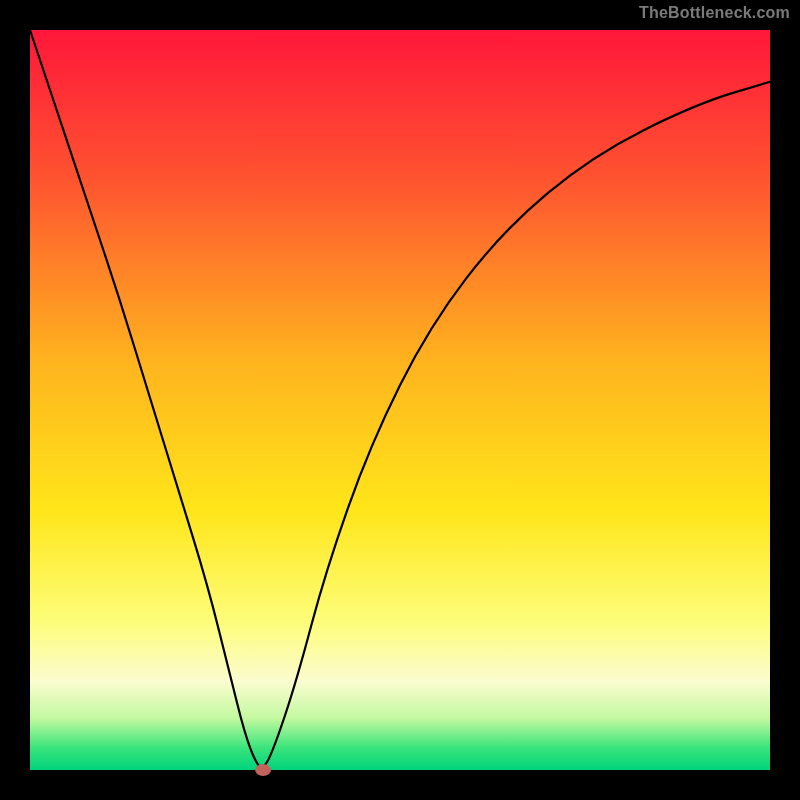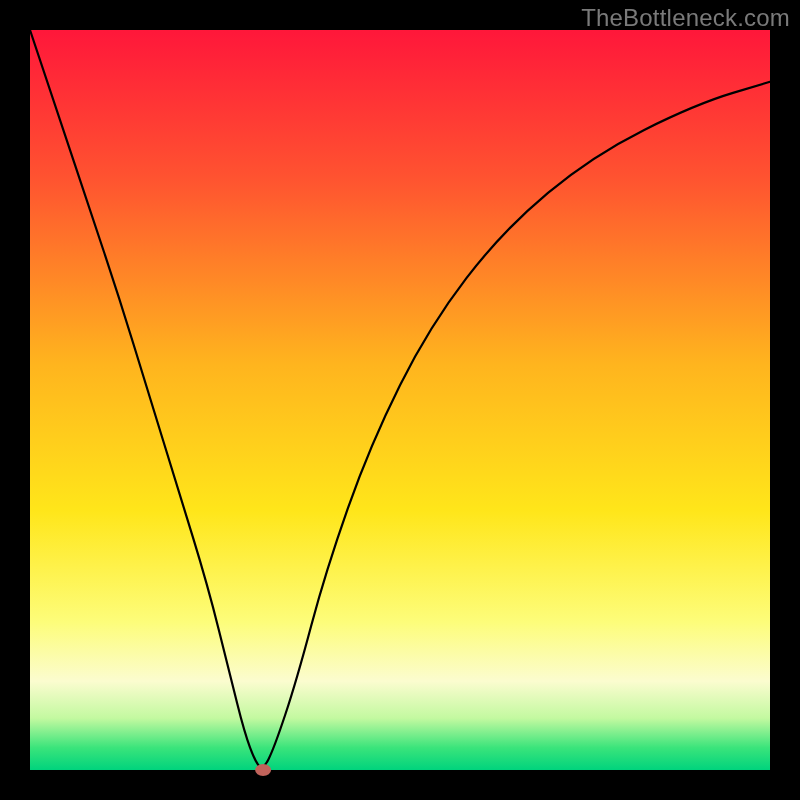--- a/index.html
+++ b/index.html
@@ -15,22 +15,22 @@
     position: absolute;
     top: 0; left: 0;
     width: 800px; height: 800px;
     background: #000;
   }
   .watermark {
     position: absolute;
     top: 4px;
     right: 10px;
     color: #7a7a7a;
-    font-size: 24px;
-    font-weight: 400;
+    font-size: 16px;
+    font-weight: 700;
     letter-spacing: 0.2px;
     z-index: 3;
     text-align: right;
   }
   svg.plot {
     position: absolute;
     top: 0; left: 0;
   }
 </style>
 </head>

